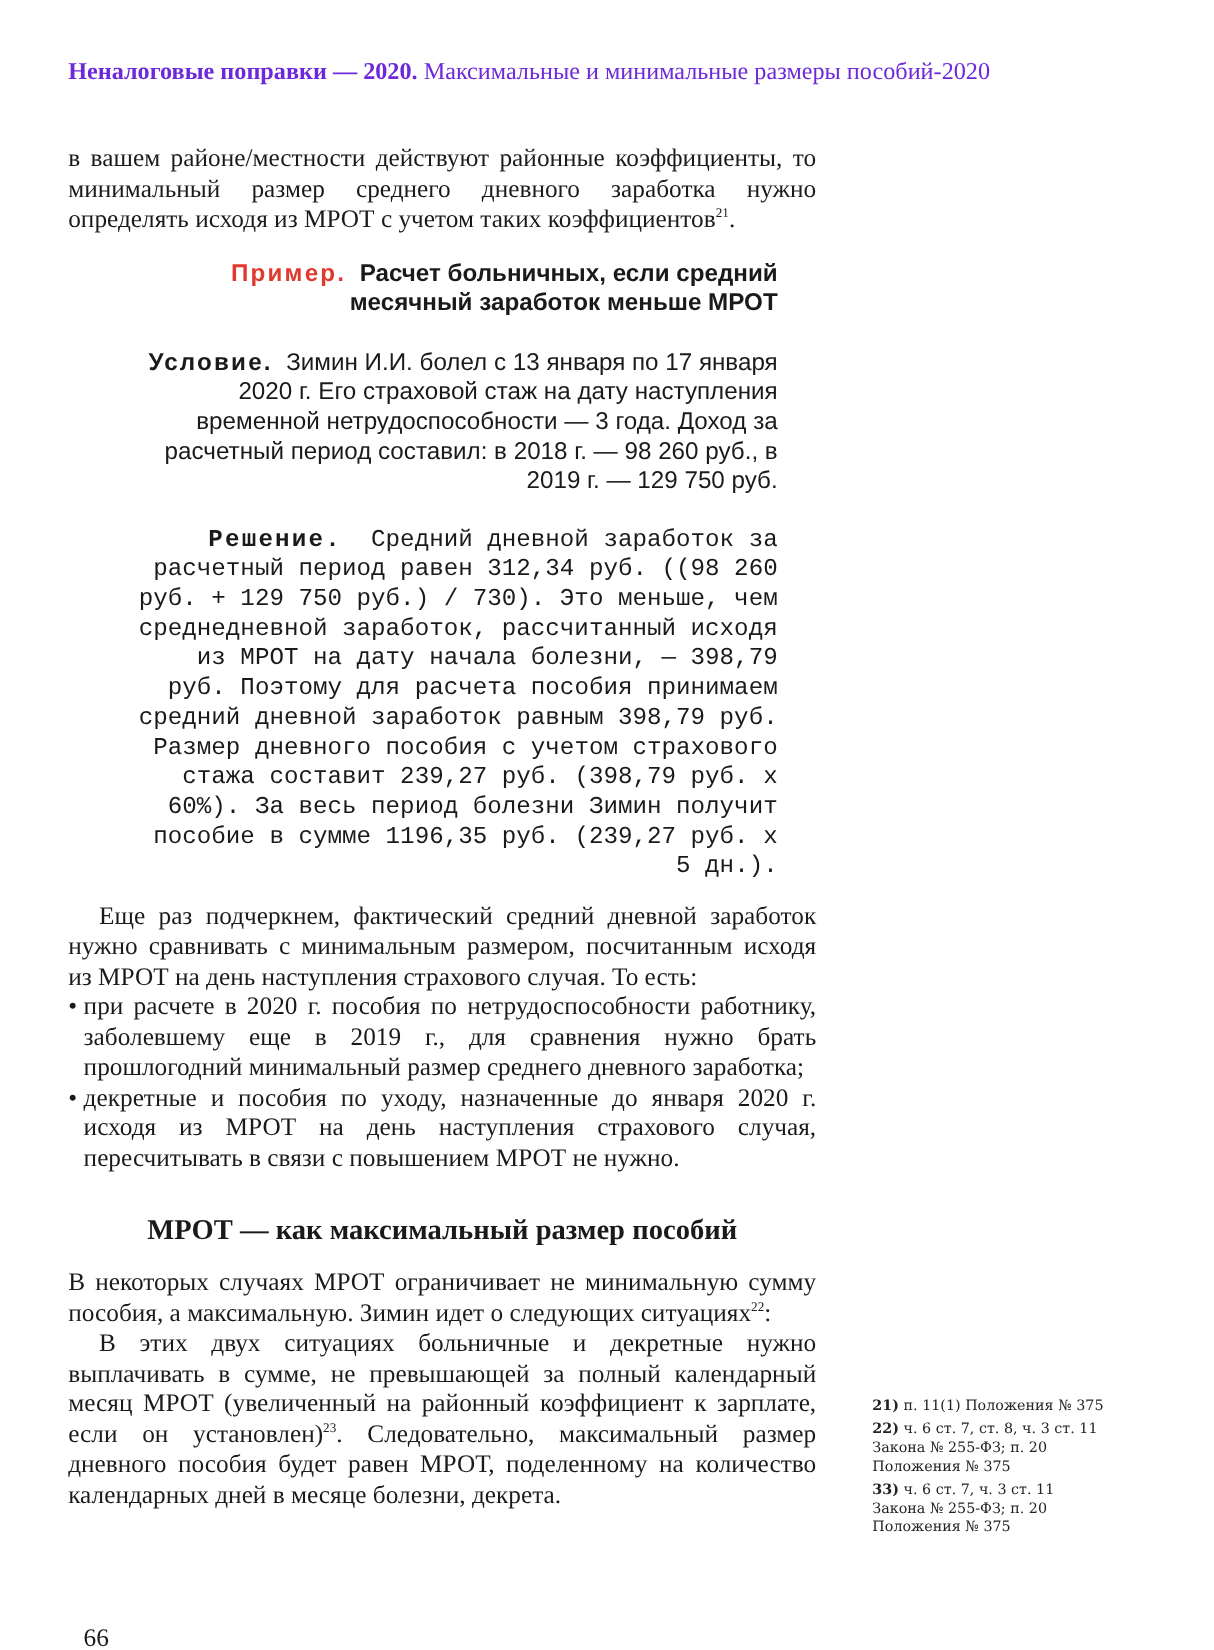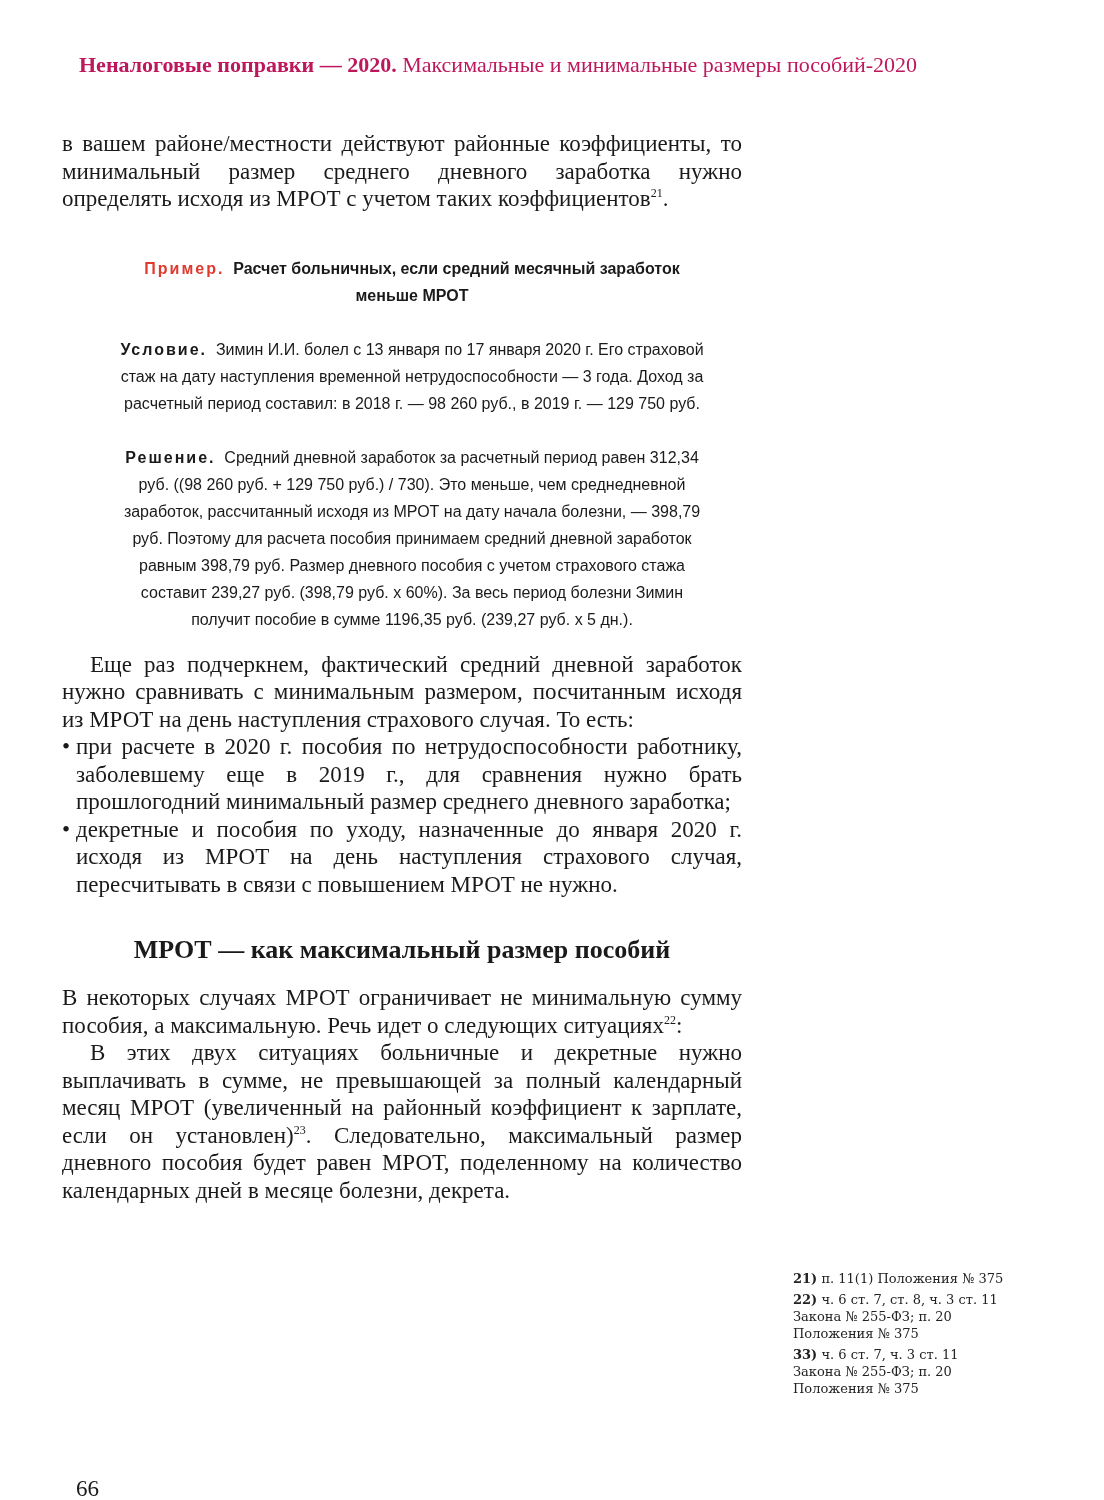--- a/index.html
+++ b/index.html
@@ -1,31 +1,31 @@
 <!DOCTYPE html>
 <html><head>
 <meta charset="utf-8">
 <style>
   html, body { margin: 0; padding: 0; background: #ffffff; }
   body { width: 1104px; height: 1500px; position: relative; overflow: hidden; color: #1a1a1a; }
   .running-head {
     position: absolute; left: 62px; top: 52px; width: 960px;
     font-family: "Liberation Serif", "DejaVu Serif", serif;
-    font-size: 22px; color: #be185d; white-space: nowrap; margin-left: 17px;
+    font-size: 22px; color: #6d28d9; white-space: nowrap;
   }
   .running-head .rh-bold { font-weight: bold; }
   .main { position: absolute; left: 62px; top: 130px; width: 680px;
     font-family: "Liberation Serif", "DejaVu Serif", serif;
     font-size: 23px; line-height: 27.5px; text-align: justify; }
   .main p { margin: 0; }
   .indent { text-indent: 28px; }
   sup { font-size: 12px; line-height: 0; vertical-align: 9px; }
-  .example { margin: 42px 0 0 55px; width: 590px;
+  .example { margin: 21px 0 0 55px; width: 590px;
     font-family: "Liberation Sans", "DejaVu Sans", sans-serif;
-    font-size: 16px; line-height: 27px; text-align: center; color: #1a1a1a; }
+    font-size: 22px; line-height: 27px; text-align: right; color: #1a1a1a; }
   .example p { margin: 0 0 27px 0; }
   .ex-label { font-weight: bold; letter-spacing: 2px; }
   .ex-label.red { color: #e03a2f; }
   .ex-title { font-weight: bold; }
   ul.bullets { list-style: none; margin: 0; padding: 0; }
   ul.bullets li { position: relative; padding-left: 14px; }
   ul.bullets li::before { content: "•"; position: absolute; left: 0; top: 0; }
   h2.section { font-family: "Liberation Serif", "DejaVu Serif", serif; font-weight: bold;
     font-size: 26px; margin: 36px 0 18px 0; line-height: 32px; text-align: center; }
   .notes { position: absolute; left: 793px; top: 1270px; width: 215px;
@@ -48,35 +48,35 @@
 
   <div class="example">
     <p>
       <span class="ex-label red">Пример.</span>&nbsp;
       <span class="ex-title">Расчет больничных, если средний месячный заработок меньше МРОТ</span>
     </p>
     <p>
       <span class="ex-label">Условие.</span>&nbsp;
       <span>Зимин И.И. болел с 13 января по 17 января 2020 г. Его страховой стаж на дату наступления временной нетрудоспособности — 3 года. Доход за расчетный период составил: в 2018 г. — 98 260 руб., в 2019 г. — 129 750 руб.</span>
     </p>
-    <p style="margin-bottom:18px;">
+    <p style="margin-bottom:18px;font-family:Liberation Mono, monospace;">
       <span class="ex-label">Решение.</span>&nbsp;
       <span>Средний дневной заработок за расчетный период равен 312,34 руб. ((98 260 руб. + 129 750 руб.) / 730). Это меньше, чем среднедневной заработок, рассчитанный исходя из МРОТ на дату начала болезни, — 398,79 руб. Поэтому для расчета пособия принимаем средний дневной заработок равным 398,79 руб. Размер дневного пособия с учетом страхового стажа составит 239,27 руб. (398,79 руб. х 60%). За весь период болезни Зимин получит пособие в сумме 1196,35 руб. (239,27 руб. х 5 дн.).</span>
     </p>
   </div>
 
   <p class="indent">Еще раз подчеркнем, фактический средний дневной заработок нужно сравнивать с минимальным размером, посчитанным исходя из МРОТ на день наступления страхового случая. То есть:</p>
   <ul class="bullets">
     <li>при расчете в 2020 г. пособия по нетрудоспособности работнику, заболевшему еще в 2019 г., для сравнения нужно брать прошлогодний минимальный размер среднего дневного заработка;</li>
     <li>декретные и пособия по уходу, назначенные до января 2020 г. исходя из МРОТ на день наступления страхового случая, пересчитывать в связи с повышением МРОТ не нужно.</li>
   </ul>
 
   <h2 class="section">МРОТ — как максимальный размер пособий</h2>
 
-  <p><span>В некоторых случаях МРОТ ограничивает не минимальную сумму пособия, а максимальную. Речь идет о следующих ситуациях</span><sup>22</sup><span>:</span></p>
+  <p><span>В некоторых случаях МРОТ ограничивает не минимальную сумму пособия, а максимальную. Зимин идет о следующих ситуациях</span><sup>22</sup><span>:</span></p>
   <p class="indent"><span>В этих двух ситуациях больничные и декретные нужно выплачивать в сумме, не превышающей за полный календарный месяц МРОТ (увеличенный на районный коэффициент к зарплате, если он установлен)</span><sup>23</sup><span>. Следовательно, максимальный размер дневного пособия будет равен МРОТ, поделенному на количество календарных дней в месяце болезни, декрета.</span></p>
 </div>
 
 <div class="notes">
   <div class="note"><span class="num">21)</span> <span>п. 11(1) Положения № 375</span></div>
   <div class="note"><span class="num">22)</span> <span>ч. 6 ст. 7, ст. 8, ч. 3 ст. 11 Закона № 255-ФЗ; п. 20 Положения № 375</span></div>
   <div class="note"><span class="num">33)</span> <span>ч. 6 ст. 7, ч. 3 ст. 11 Закона № 255-ФЗ; п. 20 Положения № 375</span></div>
 </div>
 
 <div class="page-number">66</div>

